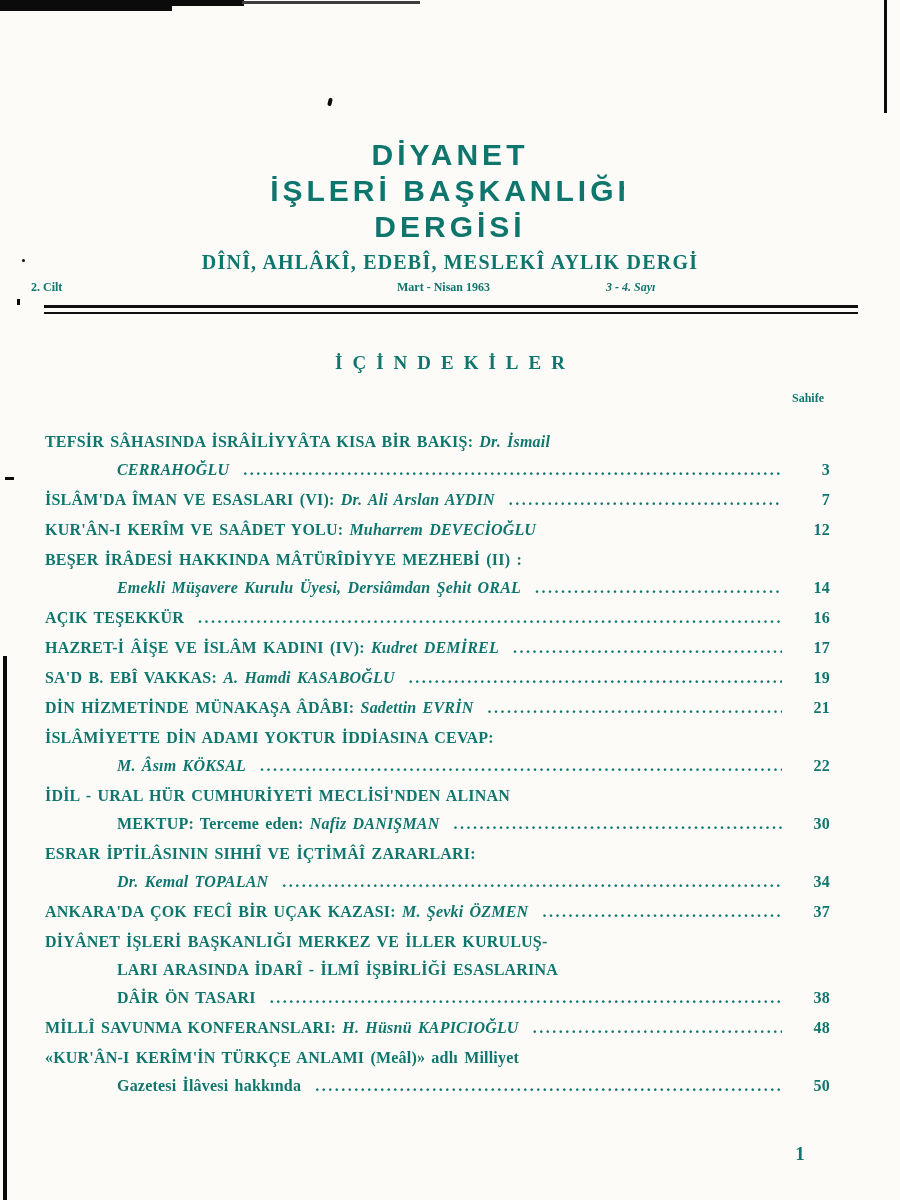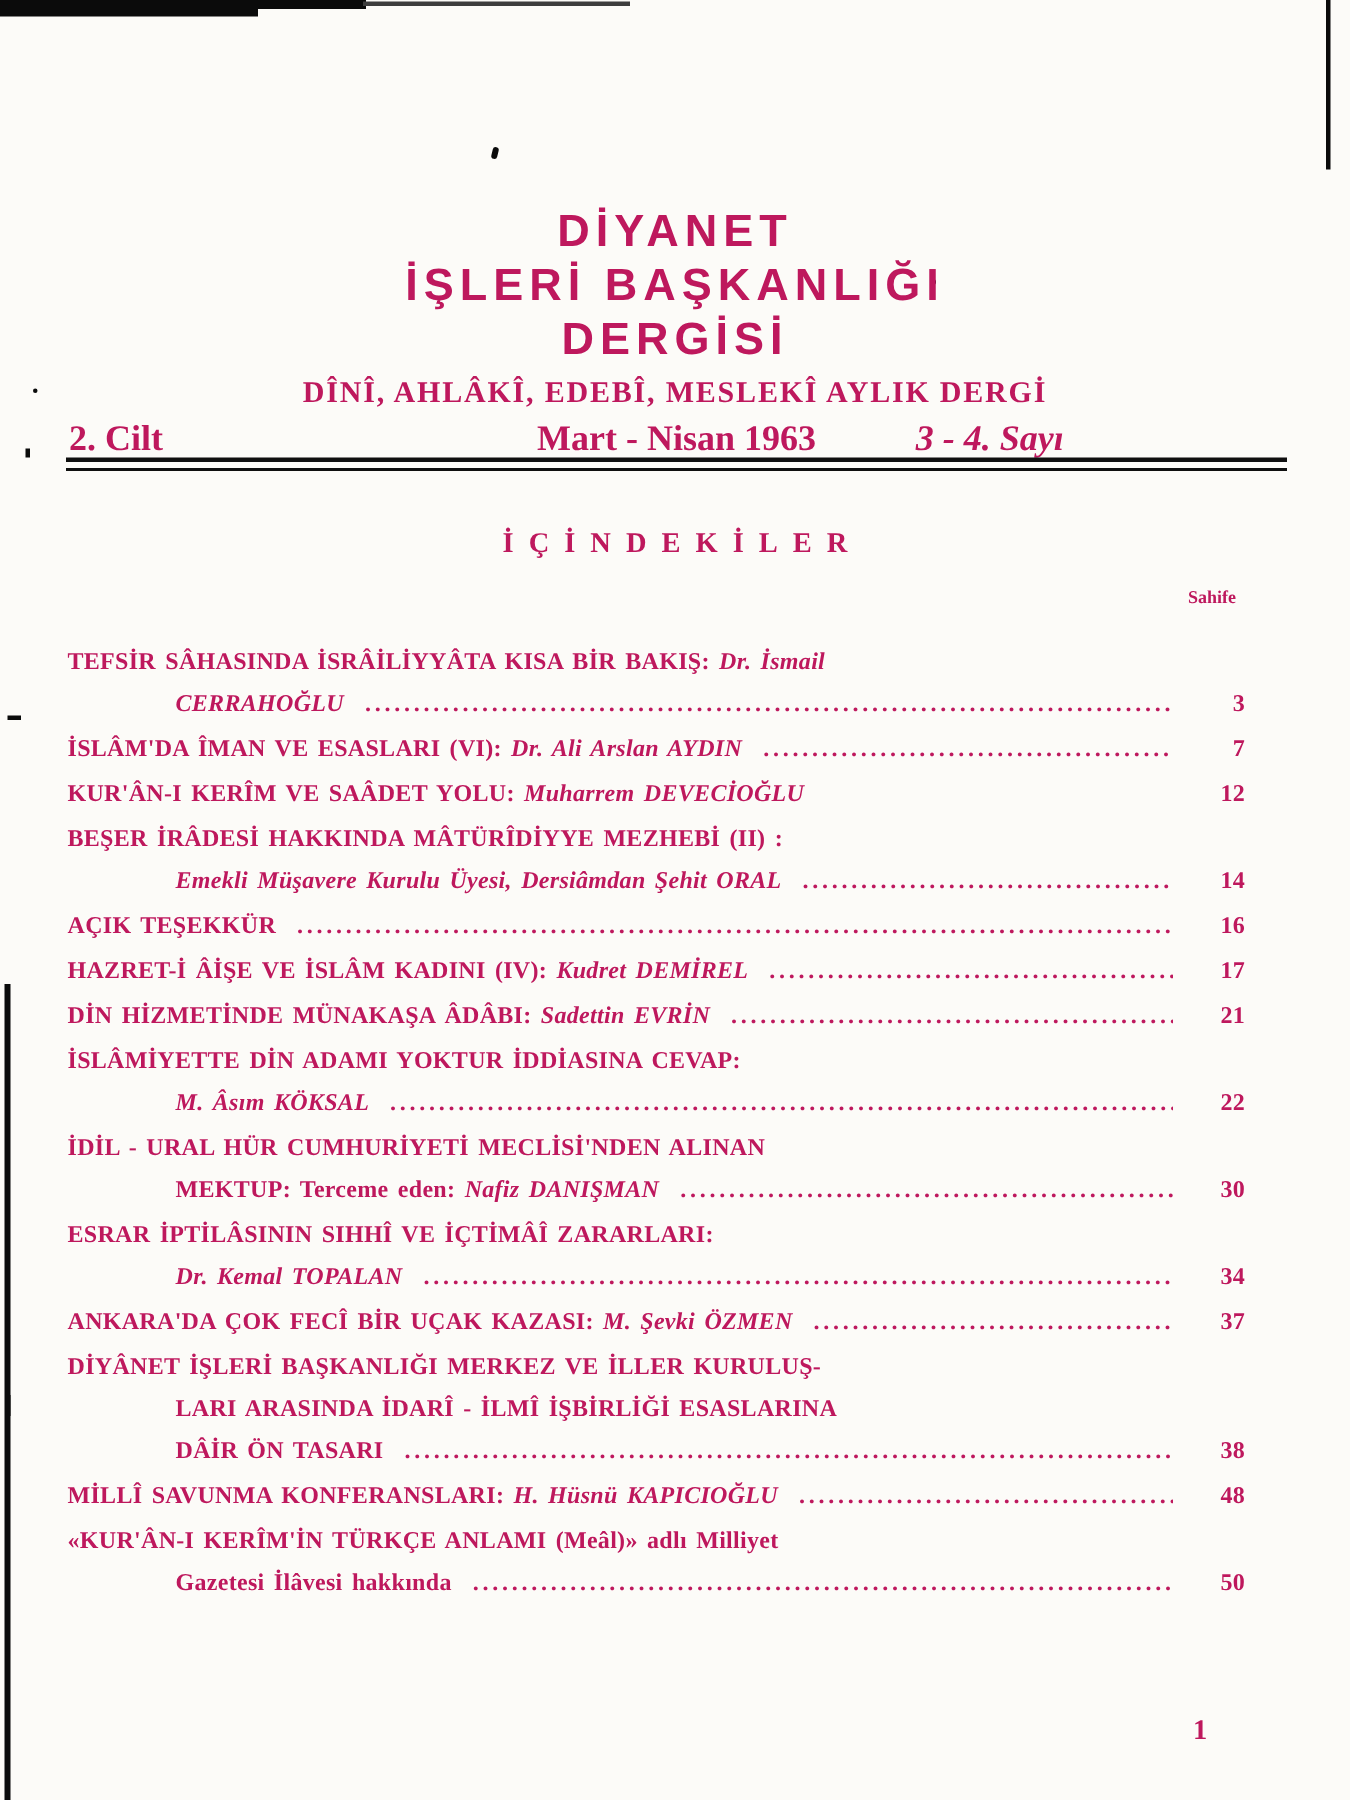--- a/index.html
+++ b/index.html
@@ -1,38 +1,38 @@
 <!DOCTYPE html>
 <html lang="tr"><head>
 <meta charset="utf-8">
 <style>
   html,body{margin:0;padding:0;background:#ffffff;}
   .page{
     position:relative;
     width:900px;height:1200px;
     background:#fcfbf8;
-    color:#be185d;
+    color:#0f766e;
     font-family:"Liberation Serif", serif;
     overflow:hidden;
   }
   
   .journal-title{
     position:absolute;top:137px;left:0;width:100%;
     text-align:center;
     font-family:"Liberation Sans", sans-serif;
     font-weight:bold;font-size:30px;line-height:36px;letter-spacing:4px;
   }
   .subtitle{
     position:absolute;top:251px;left:0;width:100%;
     text-align:center;font-weight:bold;font-size:20px;letter-spacing:1.2px;
   }
   .issue-row{
-    position:absolute;top:280px;left:46px;right:44px;
+    position:absolute;top:280px;left:31px;right:44px;
     display:flex;align-items:baseline;
-    font-weight:bold;font-size:24px;
+    font-weight:bold;font-size:12px;
   }
   .issue-row .vol{flex:1;text-align:left;}
   .issue-row .date{flex:1.3;text-align:center;}
   .issue-row .issue{flex:1;text-align:left;font-style:italic;}
   .double-rule{
     position:absolute;top:305px;left:44px;right:42px;height:4px;
     border-top:3px solid #0f0f0f;border-bottom:2px solid #0f0f0f;
   }
   
   .contents-heading{
@@ -164,20 +164,28 @@
         <div class="toc-entry">
           <div class="toc-line">
             <span class="seg">HAZRET-İ ÂİŞE VE İSLÂM KADINI (IV): </span>
             <span class="seg italic">Kudret DEMİREL</span>
             <span class="leader"></span>
             <span class="pagenum">17</span>
           </div>
         </div>
         <div class="toc-entry">
           <div class="toc-line">
+            <span class="seg">SA'D B. EBÎ VAKKAS: </span>
+            <span class="seg italic">A. Hamdi KASABOĞLU</span>
+            <span class="leader"></span>
+            <span class="pagenum">19</span>
+          </div>
+        </div>
+        <div class="toc-entry">
+          <div class="toc-line">
             <span class="seg">DİN HİZMETİNDE MÜNAKAŞA ÂDÂBI: </span>
             <span class="seg italic">Sadettin EVRİN</span>
             <span class="leader"></span>
             <span class="pagenum">21</span>
           </div>
         </div>
         <div class="toc-entry">
           <div class="toc-line">
             <span class="seg">İSLÂMİYETTE DİN ADAMI YOKTUR İDDİASINA CEVAP:</span>
           </div>

